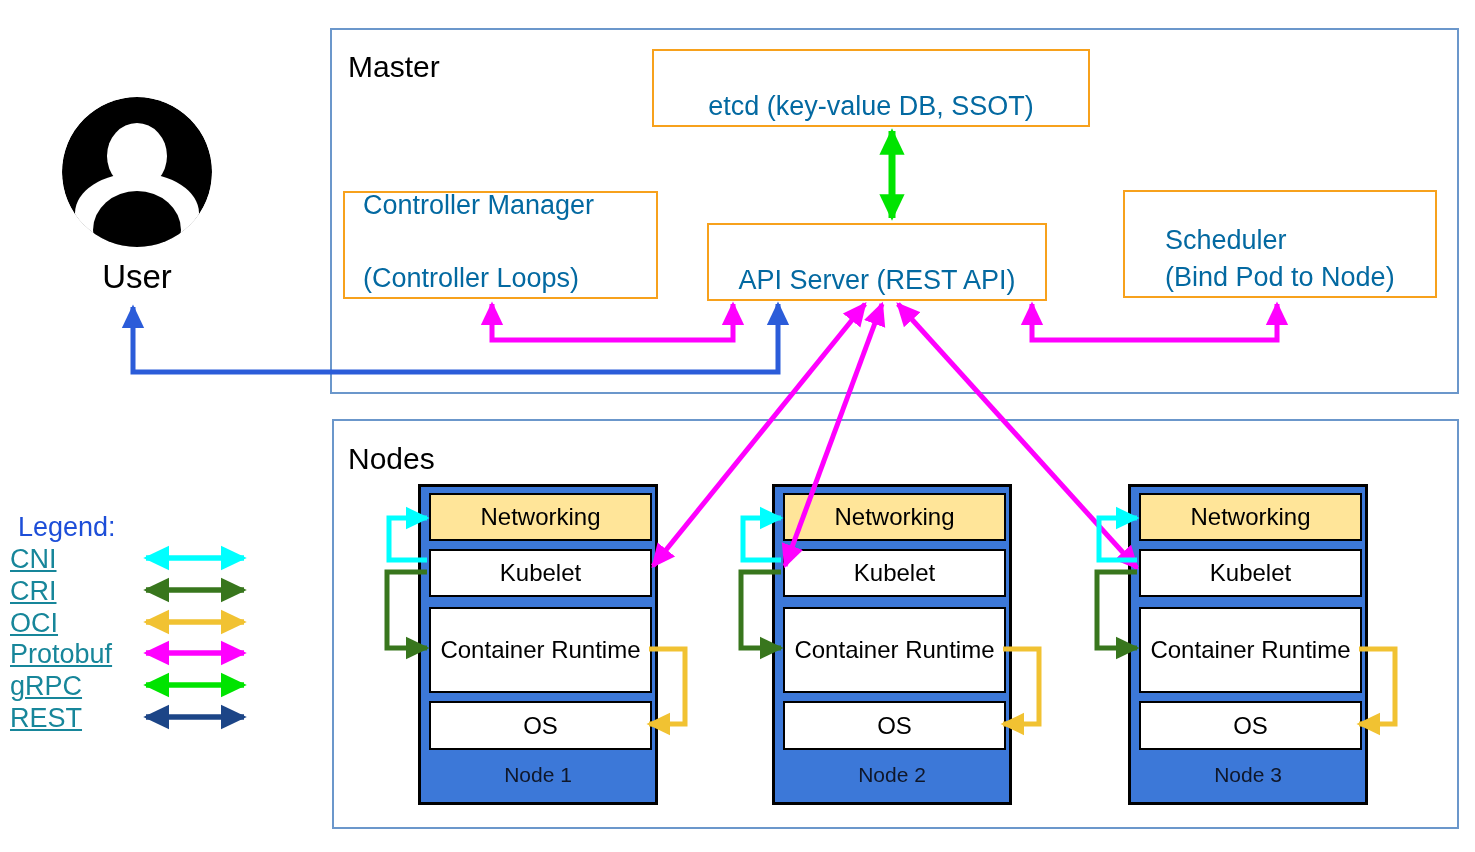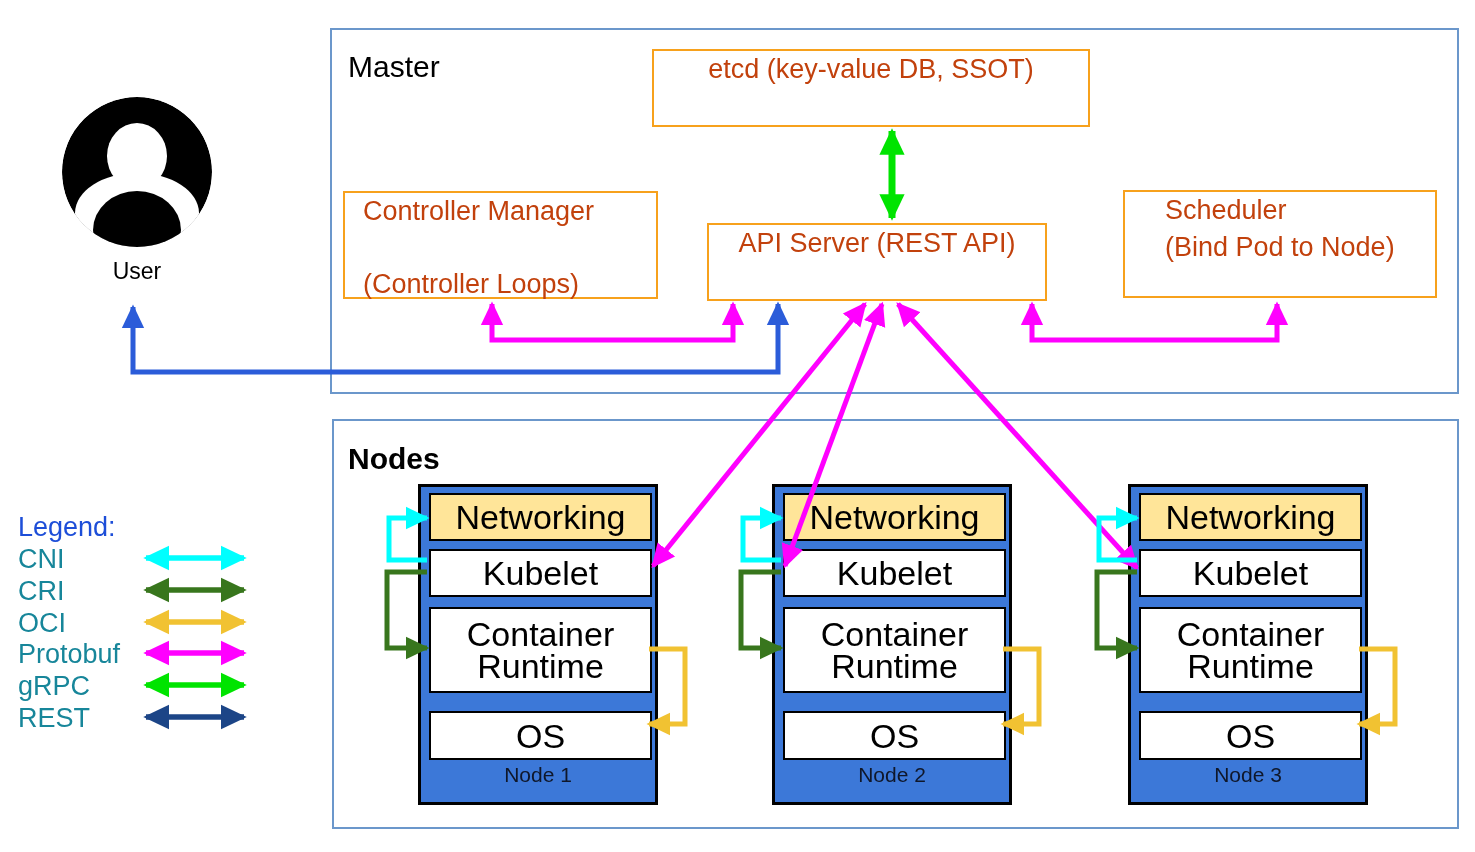--- a/index.html
+++ b/index.html
@@ -5,54 +5,54 @@
   html,body{margin:0;padding:0;background:#fff;}
   body{font-family:"Liberation Sans","DejaVu Sans",sans-serif;}
   .canvas{position:relative;width:1475px;height:852px;background:#fff;overflow:hidden;}
 
   
   .section{position:absolute;border:2px solid var(--container_border);background:transparent;z-index:1;}
   .master{left:330px;top:28px;width:1125px;height:362px;}
   .nodes-box{left:332px;top:419px;width:1123px;height:406px;}
   .section-title{position:absolute;font-size:30px;color:#000;}
   .master-title{left:348px;top:50px;}
-  .nodes-title{left:348px;top:442px;font-weight:bold;}
+  .nodes-title{left:348px;top:442px;}
 
   
   .obox{position:absolute;background:#fff;border:2px solid var(--orange_border);box-sizing:border-box;
-        font-size:27px;color:#c2410c;z-index:2;display:flex;flex-direction:column;justify-content:flex-start;}
+        font-size:27px;color:#0369a1;z-index:2;display:flex;flex-direction:column;justify-content:flex-end;}
   .obox.center{align-items:center;text-align:center;}
   .obox .ln{display:block;line-height:37px;}
   .etcd{left:652px;top:49px;width:438px;height:78px;}
   .cm{left:343px;top:191px;width:315px;height:108px;padding-left:18px;gap:36px;}
   .api{left:707px;top:223px;width:340px;height:78px;}
   .sched{left:1123px;top:190px;width:314px;height:108px;padding-left:40px;}
 
   
   .avatar{position:absolute;left:62px;top:97px;width:150px;height:150px;z-index:2;}
-  .user-label{position:absolute;left:62px;top:258px;width:150px;text-align:center;font-size:23px;color:#000;z-index:2;}
+  .user-label{position:absolute;left:62px;top:258px;width:150px;text-align:center;font-size:33px;color:#000;z-index:2;}
 
   
   .node{position:absolute;top:484px;width:240px;height:321px;background:var(--node_fill);
         border:3px solid #000;box-sizing:border-box;z-index:2;}
   .node-1{left:418px;} .node-2{left:772px;} .node-3{left:1128px;}
   .layer{position:absolute;left:8px;width:223px;background:#fff;border:2px solid #000;box-sizing:border-box;
          display:flex;align-items:center;justify-content:center;text-align:center;
-         font-size:34px;line-height:32px;color:#000;}
+         font-size:24px;line-height:32px;color:#000;}
   .layer.networking{top:6px;height:48px;background:var(--networking_fill);}
   .layer.kubelet{top:62px;height:48px;}
   .layer.cruntime{top:120px;height:86px;}
-  .layer.os{top:224px;height:49px;}
+  .layer.os{top:214px;height:49px;}
   .node-label{position:absolute;left:0;top:276px;width:100%;text-align:center;
               font-size:21px;color:#0f172a;}
 
   
   .legend-title{position:absolute;left:18px;top:512px;font-size:27px;color:#1d4ed8;z-index:2;}
-  .legend-link{position:absolute;left:18px;font-size:27px;color:var(--link_teal);
-               cursor:pointer;z-index:2;}
+  .legend-link{position:absolute;left:10px;font-size:27px;color:var(--link_teal);
+               text-decoration:underline;cursor:pointer;z-index:2;}
 
   
   .overlay{position:absolute;left:0;top:0;width:1475px;height:852px;z-index:10;pointer-events:none;}
 </style>
 </head>
 <body>
 
 <div class="canvas">
 
   <div class="section master"></div>

